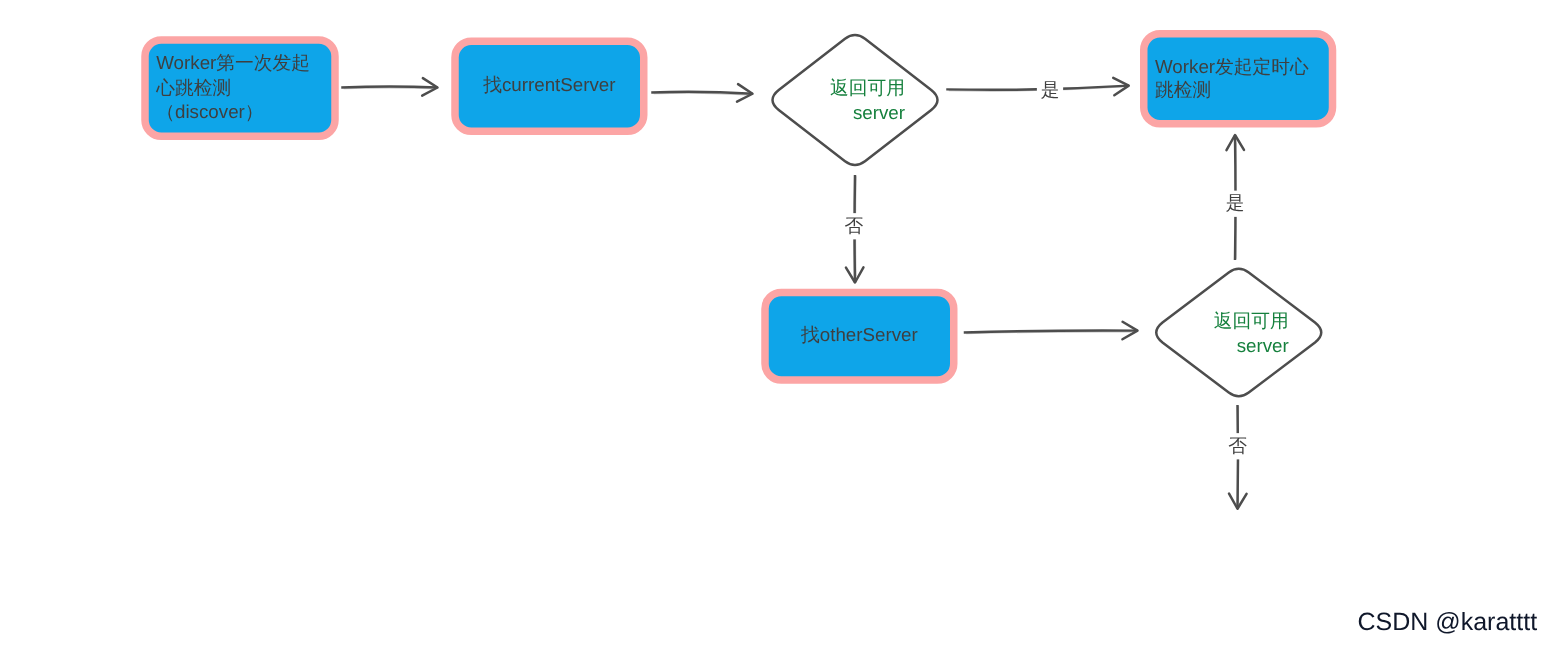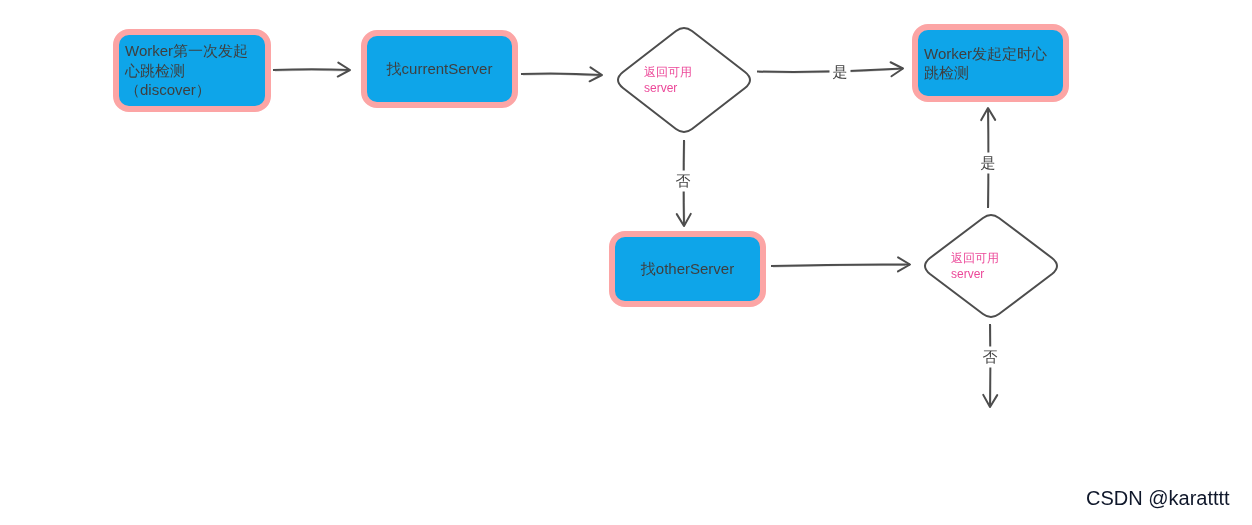--- a/index.html
+++ b/index.html
@@ -39,23 +39,23 @@
   }
   .node-start          { left: 113px; top: 29px;  width: 158px; height: 83px; }
   .node-find-current   { left: 361px; top: 30px;  width: 157px; height: 78px; }
   .node-periodic       { left: 912px; top: 24px;  width: 157px; height: 78px; }
   .node-find-other     { left: 609px; top: 231px; width: 157px; height: 76px; }
   .node-retry          { left: 922px; top: 413px; width: 156px; height: 85px; padding: 2px 4px; }
   .diamond-label {
     position: absolute;
     transform: translate(-50%, -50%);
     width: 80px;
-    text-align: left;
-    color: #ec4899;
-    font-size: 12px;
+    text-align: right;
+    color: #15803d;
+    font-size: 15px;
     line-height: 1.3;
   }
   .diamond-label-1 { left: 684px; top: 81px; }
   .diamond-label-2 { left: 991px; top: 267px; }
   .edge-label {
     position: absolute;
     transform: translate(-50%, -50%);
     background: #ffffff;
     color: #3f3f3f;
     font-size: 15px;

